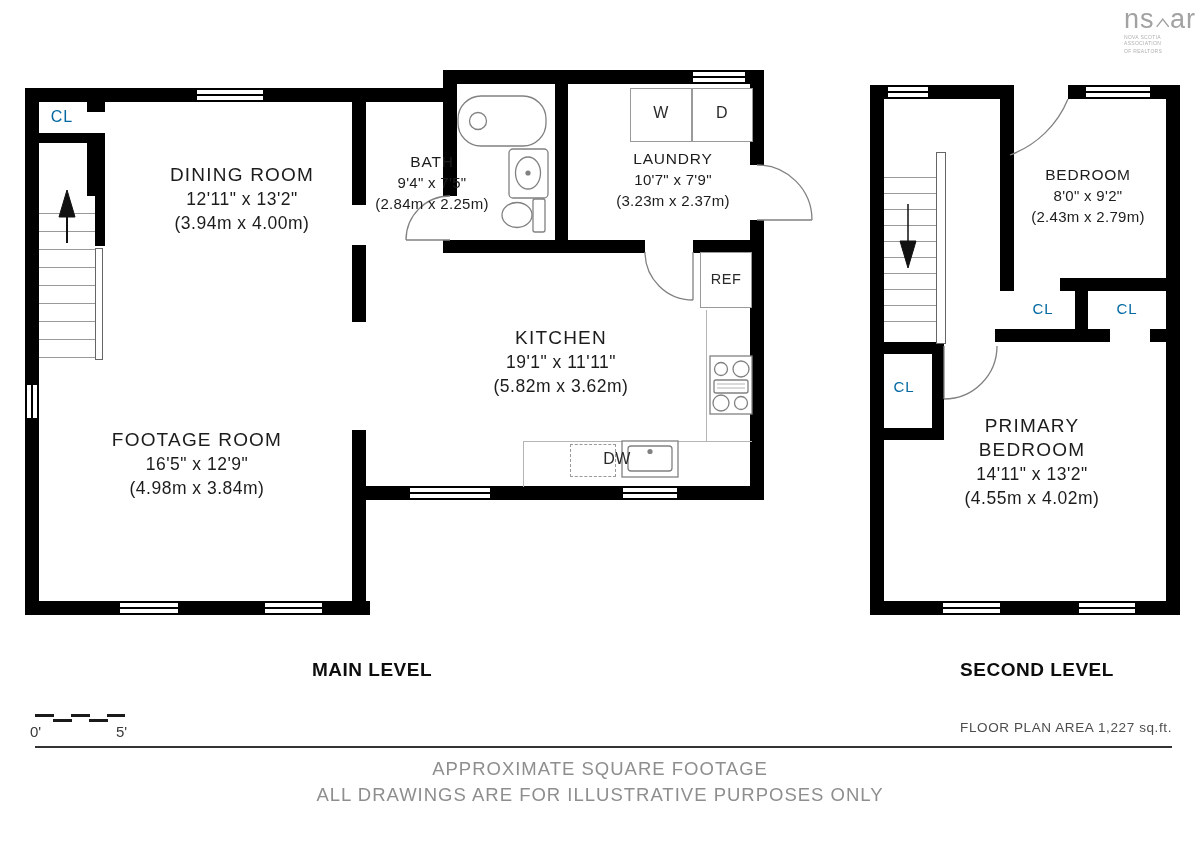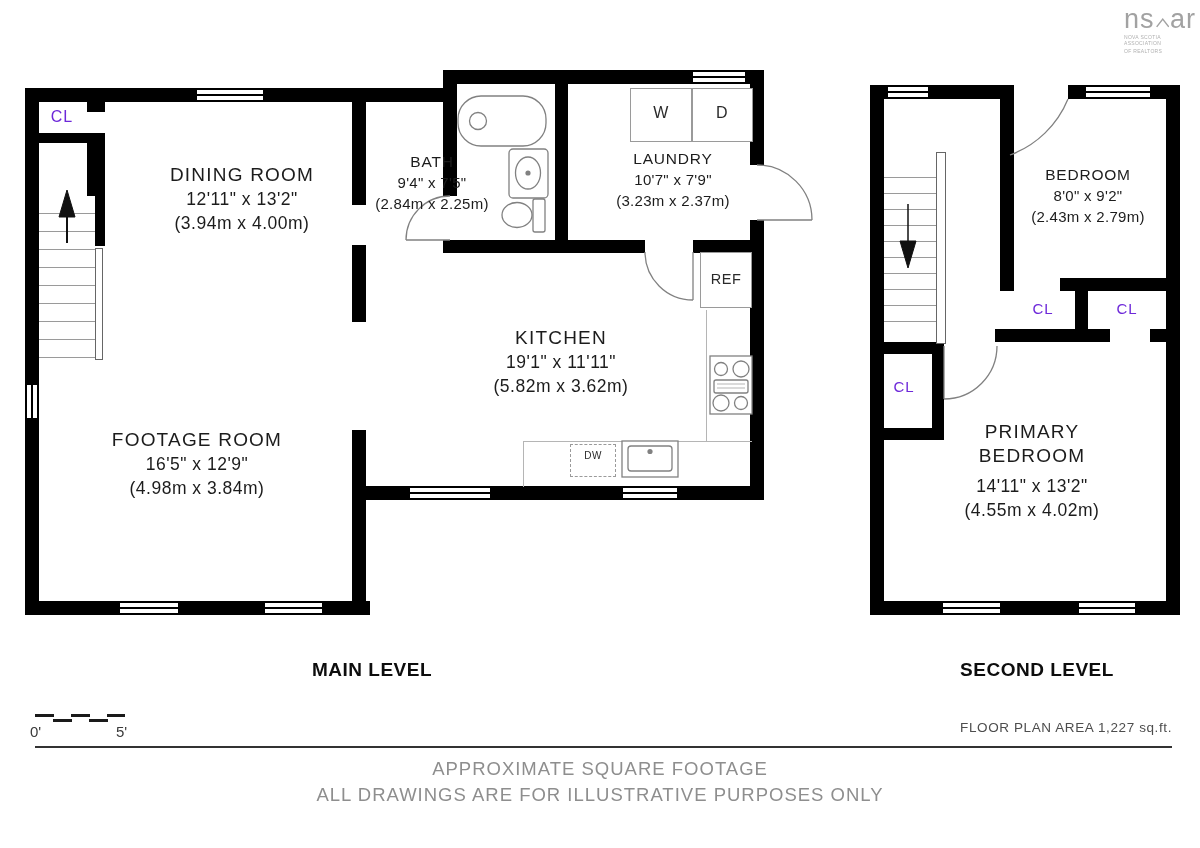--- a/index.html
+++ b/index.html
@@ -12,21 +12,21 @@
   .stairs2{position:absolute;background:repeating-linear-gradient(to bottom,#fff 0 15px,#9a9a9a 15px 16px)}
   .rail{position:absolute;background:#fff;border:1.2px solid #666;box-sizing:border-box}
   .box{position:absolute;background:#fff;border:1.2px solid #9a9a9a;box-sizing:border-box}
   .box-dashed{position:absolute;background:#fff;border:1.5px dashed #9a9a9a;box-sizing:border-box}
   .tline{position:absolute;background:#b5b5b5}
   .room-label{position:absolute;transform:translateX(-50%);text-align:center;color:#1c1c1c}
   .rn{font-size:19px;line-height:24px;letter-spacing:1.2px;white-space:nowrap}
   .rd{font-size:17.5px;line-height:24px;letter-spacing:.5px;white-space:nowrap}
   .sm .rn{font-size:15.5px;line-height:21px;letter-spacing:.8px}
   .sm .rd{font-size:15px;line-height:21px;letter-spacing:.3px}
-  .cl{position:absolute;transform:translateX(-50%);font-size:16px;letter-spacing:1px;color:#6d28d9}
+  .cl{position:absolute;transform:translateX(-50%);font-size:16px;letter-spacing:1px;color:#0369a1}
   .fx{position:absolute;transform:translateX(-50%);color:#2a2a2a;font-size:16px;letter-spacing:.5px}
   .lvl{position:absolute;transform:translateX(-50%);font-size:19px;font-weight:bold;letter-spacing:.5px;color:#0d0d0d}
   .sb{position:absolute;background:#1a1a1a}
   .scale-txt{position:absolute;font-size:15px;color:#3a3a3a}
   .muted{color:#8e8e8e}
   svg.overlay{position:absolute;left:0;top:0;pointer-events:none}
   #logo{position:absolute;left:1124px;top:6px;width:72px;text-align:left}
   #logo .brand{display:flex;align-items:flex-end;justify-content:center;color:#a2a2a2;
                font-size:27px;line-height:26px;font-weight:500;letter-spacing:1px}
   #logo .tag{font-size:5px;line-height:6px;letter-spacing:.3px;color:#b0b0b0;margin-top:2px}
@@ -180,30 +180,30 @@
 
   <div class="room-label" style="left:197px;top:428px">
     <div class="rn">FOOTAGE ROOM</div>
     <div class="rd">16'5" x 12'9"</div>
     <div class="rd">(4.98m x 3.84m)</div>
   </div>
 
   <span class="fx" style="left:661px;top:104px">W</span>
   <span class="fx" style="left:722px;top:104px">D</span>
   <span class="fx" style="left:726px;top:271px;font-size:14.5px">REF</span>
-  <span class="fx" style="left:593px;top:450px;font-size:10px">DW</span>
+  <span class="fx" style="left:617px;top:450px;font-size:16px">DW</span>
 
   <div class="room-label sm" style="left:1088px;top:164px">
     <div class="rn">BEDROOM</div>
     <div class="rd">8'0" x 9'2"</div>
     <div class="rd">(2.43m x 2.79m)</div>
   </div>
 
   <div class="room-label" style="left:1032px;top:414px">
-    <div class="rn" style="white-space:normal;width:125px;margin:6px auto">PRIMARY BEDROOM</div>
+    <div class="rn" style="white-space:normal;width:125px;margin:0 auto">PRIMARY BEDROOM</div>
     <div class="rd">14'11" x 13'2"</div>
     <div class="rd">(4.55m x 4.02m)</div>
   </div>
 
   <span class="cl" style="left:904px;top:378px;font-size:15px">CL</span>
   <span class="cl" style="left:1043px;top:300px;font-size:15px">CL</span>
   <span class="cl" style="left:1127px;top:300px;font-size:15px">CL</span>
 
   <span class="lvl" style="left:372px;top:659px">MAIN LEVEL</span>
   <span class="lvl" style="left:1037px;top:659px">SECOND LEVEL</span>

